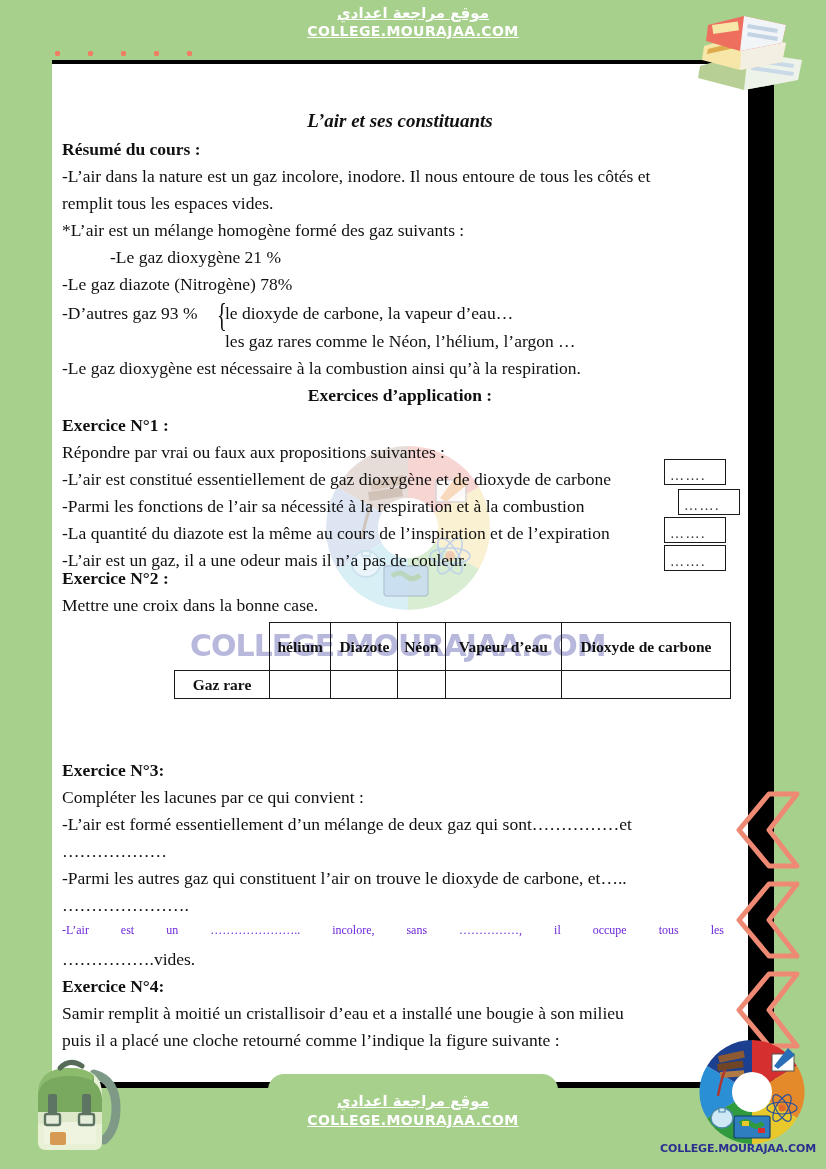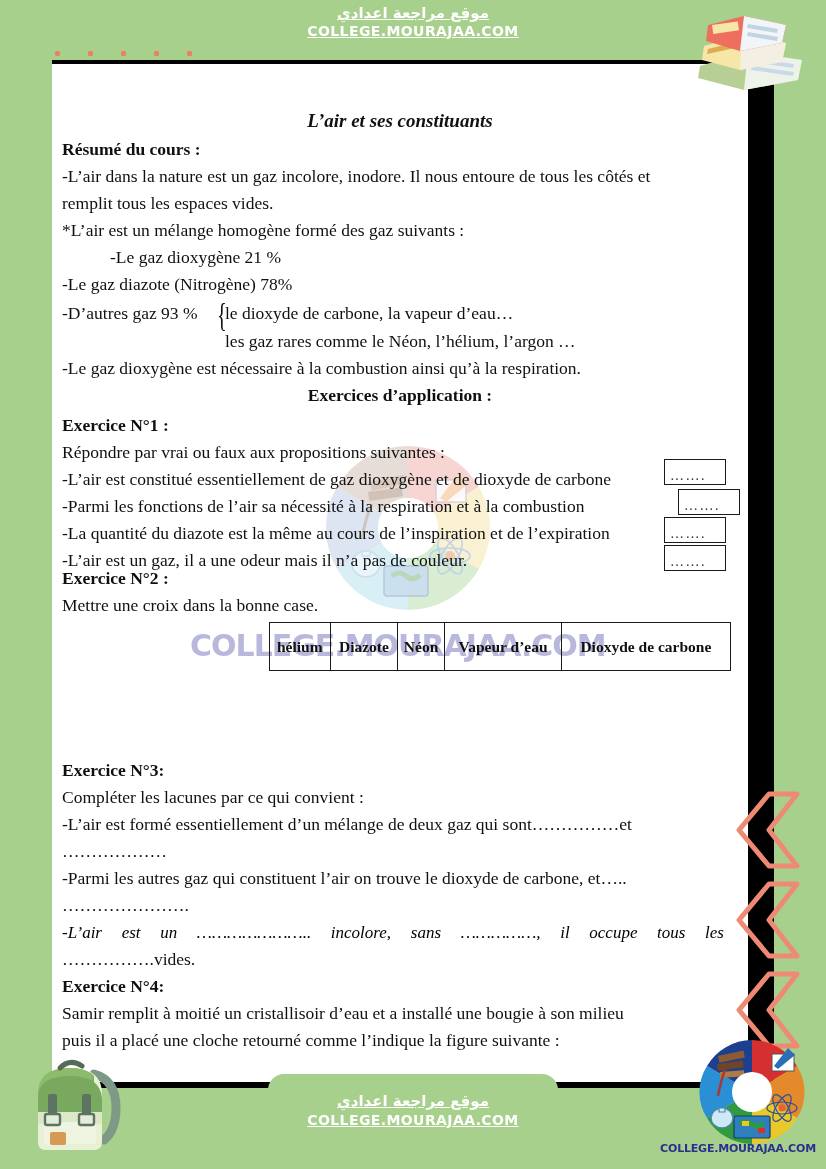--- a/index.html
+++ b/index.html
@@ -136,23 +136,23 @@
     font-size:15.5px; font-weight:700; color:#101010; padding:2px 1px;
   }
   .tbl .corner{ border:none; }
   .tbl .rowhdr{ width:95px; }
   .tbl .hrow td{ height:48px; }
   .tbl .r1 td{ height:58px; }
   .tbl .r2 td{ height:28px; }
 
   
   .just{
-    position:absolute; font-size:17px; color:#000000;
+    position:absolute; font-size:12px; color:#6d28d9;
     font-family:"Liberation Serif", serif;
-    text-align:justify; text-align-last:justify;font-style:italic;
+    text-align:justify; text-align-last:justify;
   }
 </style>
 </head>
 <body>
 
 <div class="page-bg"></div>
 
 <div class="dots-tl"></div>
 <div class="dots-row"></div>
 <div class="green-corner-tl"></div>
@@ -261,20 +261,28 @@
 
     <table class="tbl">
       <tbody>
           <tr class="hrow">
         <td class="corner rowhdr"></td>
         <td>hélium</td>
         <td>Diazote</td>
         <td>Néon</td>
         <td>Vapeur d’eau</td>
         <td>Dioxyde de carbone</td>
+      </tr>
+      <tr class="r2">
+        <td class="rowhdr">Gaz rare</td>
+        <td></td>
+        <td></td>
+        <td></td>
+        <td></td>
+        <td></td>
       </tr>
     </tbody>
       </table>
 
     <div class="ln b" style="left:0; top:697px;">Exercice N°3:</div>
     <div class="ln" style="left:0; top:724px;">Compléter les lacunes par ce qui convient :</div>
     <div class="ln" style="left:0; top:751px;">-L’air est formé essentiellement d’un mélange de deux gaz qui sont……………et</div>
     <div class="ln" style="left:0; top:778px;"> ………………</div>
     <div class="ln" style="left:0; top:805px;">-Parmi les autres gaz qui constituent l’air on trouve le dioxyde de carbone, et…..</div>
     <div class="ln" style="left:0; top:832px;"> ………………….</div>

